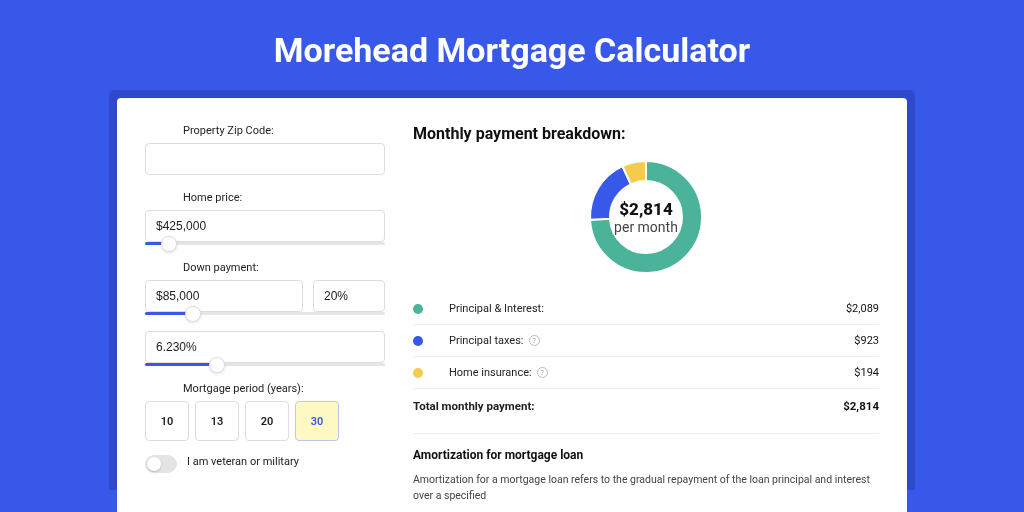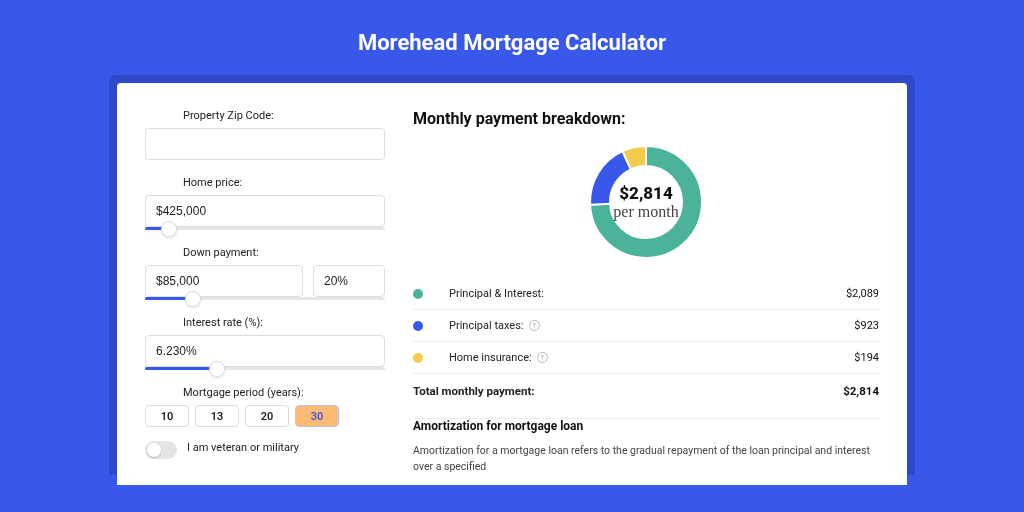--- a/index.html
+++ b/index.html
@@ -9,21 +9,21 @@
     width: 1024px;
     height: 512px;
     overflow: hidden;
   }
   .outer {
     padding-top: 30px;
   }
   .title {
     text-align: center;
     color: #fff;
-    font-size: 22px;
+    font-size: 34px;
     font-weight: 700;
     margin-bottom: 28px;
   }
   .card-wrap {
     margin: 0 auto;
     width: 790px;
     position: relative;
   }
   .card-back {
     position: absolute;
@@ -93,34 +93,34 @@
   .row2 { display: flex; gap: 10px; }
   .row2 .fld:first-child { flex: 1; }
   .row2 .fld:last-child { width: 72px; }
   .periods {
     display: flex;
     gap: 6px;
     margin-top: 4px;
   }
   .period-btn {
     width: 44px;
-    height: 22px;
+    height: 40px;
     border: 1px solid #ddd;
     background: #fff;
     border-radius: 4px;
     font-size: 11px;
     font-weight: 600;
     color: #222;
     display: flex;
     align-items: center;
     justify-content: center;
     cursor: pointer;
   }
   .period-btn.active {
-    background: #fdba74;
+    background: #fef9c3;
     border-color: #b9c6f6;
     color: #3858e9;
   }
   .toggle-row {
     display: flex;
     align-items: flex-start;
     gap: 10px;
     margin-top: 14px;
   }
   .toggle {
@@ -166,23 +166,22 @@
     flex-direction: column;
     align-items: center;
     justify-content: center;
   }
   .donut-amount {
     font-size: 17px;
     font-weight: 800;
     color: #111;
   }
   .donut-sub {
-    font-size: 16px;
+    font-size: 14px;
     color: #444;
-    font-family: Liberation Serif, serif;
   }
   .legend-row {
     display: flex;
     align-items: center;
     padding: 9px 0;
     border-top: 1px solid #eee;
     gap: 16px;
   }
   .legend-row:first-of-type { border-top: none; }
   .legend-dot {
@@ -218,20 +217,21 @@
     border-radius: 50%;
     display: inline-flex;
     align-items: center;
     justify-content: center;
     font-size: 7px;
     color: #999;
   }
   .amort {
     border-top: 1px solid #eee;
     margin-top: 10px;
+    padding-top: 14px;
   }
   .amort-title {
     font-size: 12px;
     font-weight: 700;
     color: #111;
     margin-bottom: 10px;
   }
   .amort-text {
     font-size: 10.5px;
     color: #444;
@@ -269,21 +269,20 @@
             <input class="fld" value="$85,000" style="">
             <input class="fld" value="20%" style="">
           </div>
           <div class="slider-track">
             <div class="slider-fill" id="dp-fill" style="width: 20%;"></div>
             <div class="slider-handle" id="dp-handle" style="left: 20%;"></div>
           </div>
         </div>
 
         <div class="field-block">
-          <div class="lbl">Interest rate (%):</div>
           <input class="fld" value="6.230%" style="">
           <div class="slider-track">
             <div class="slider-fill" id="ir-fill" style="width: 30%;"></div>
             <div class="slider-handle" id="ir-handle" style="left: 30%;"></div>
           </div>
         </div>
 
         <div class="field-block" style="margin-bottom:10px">
           <div class="lbl">Mortgage period (years):</div>
           <div class="periods" id="periods">

